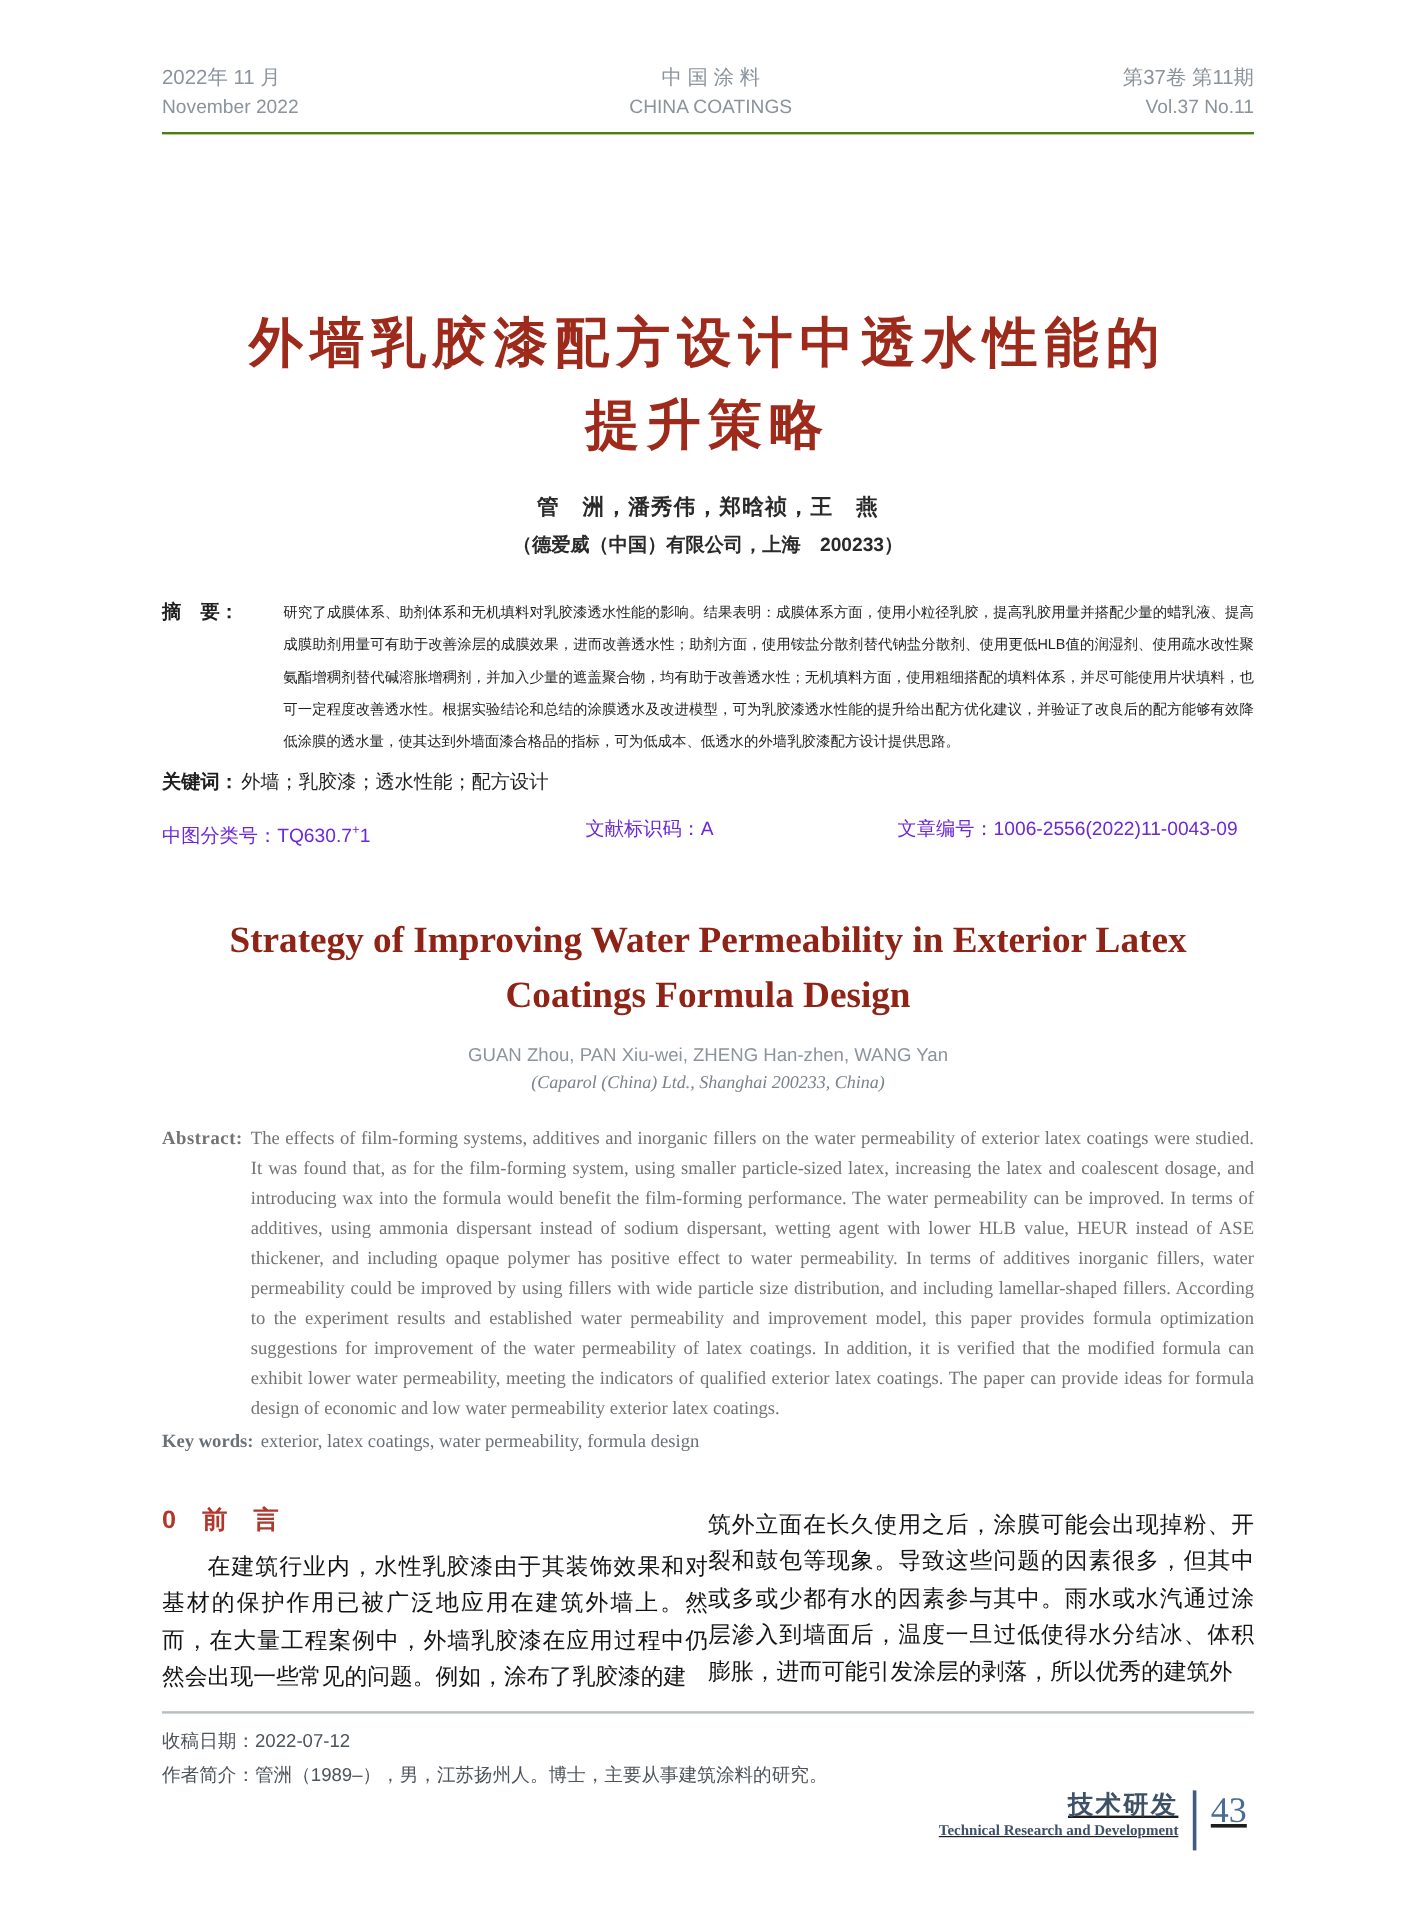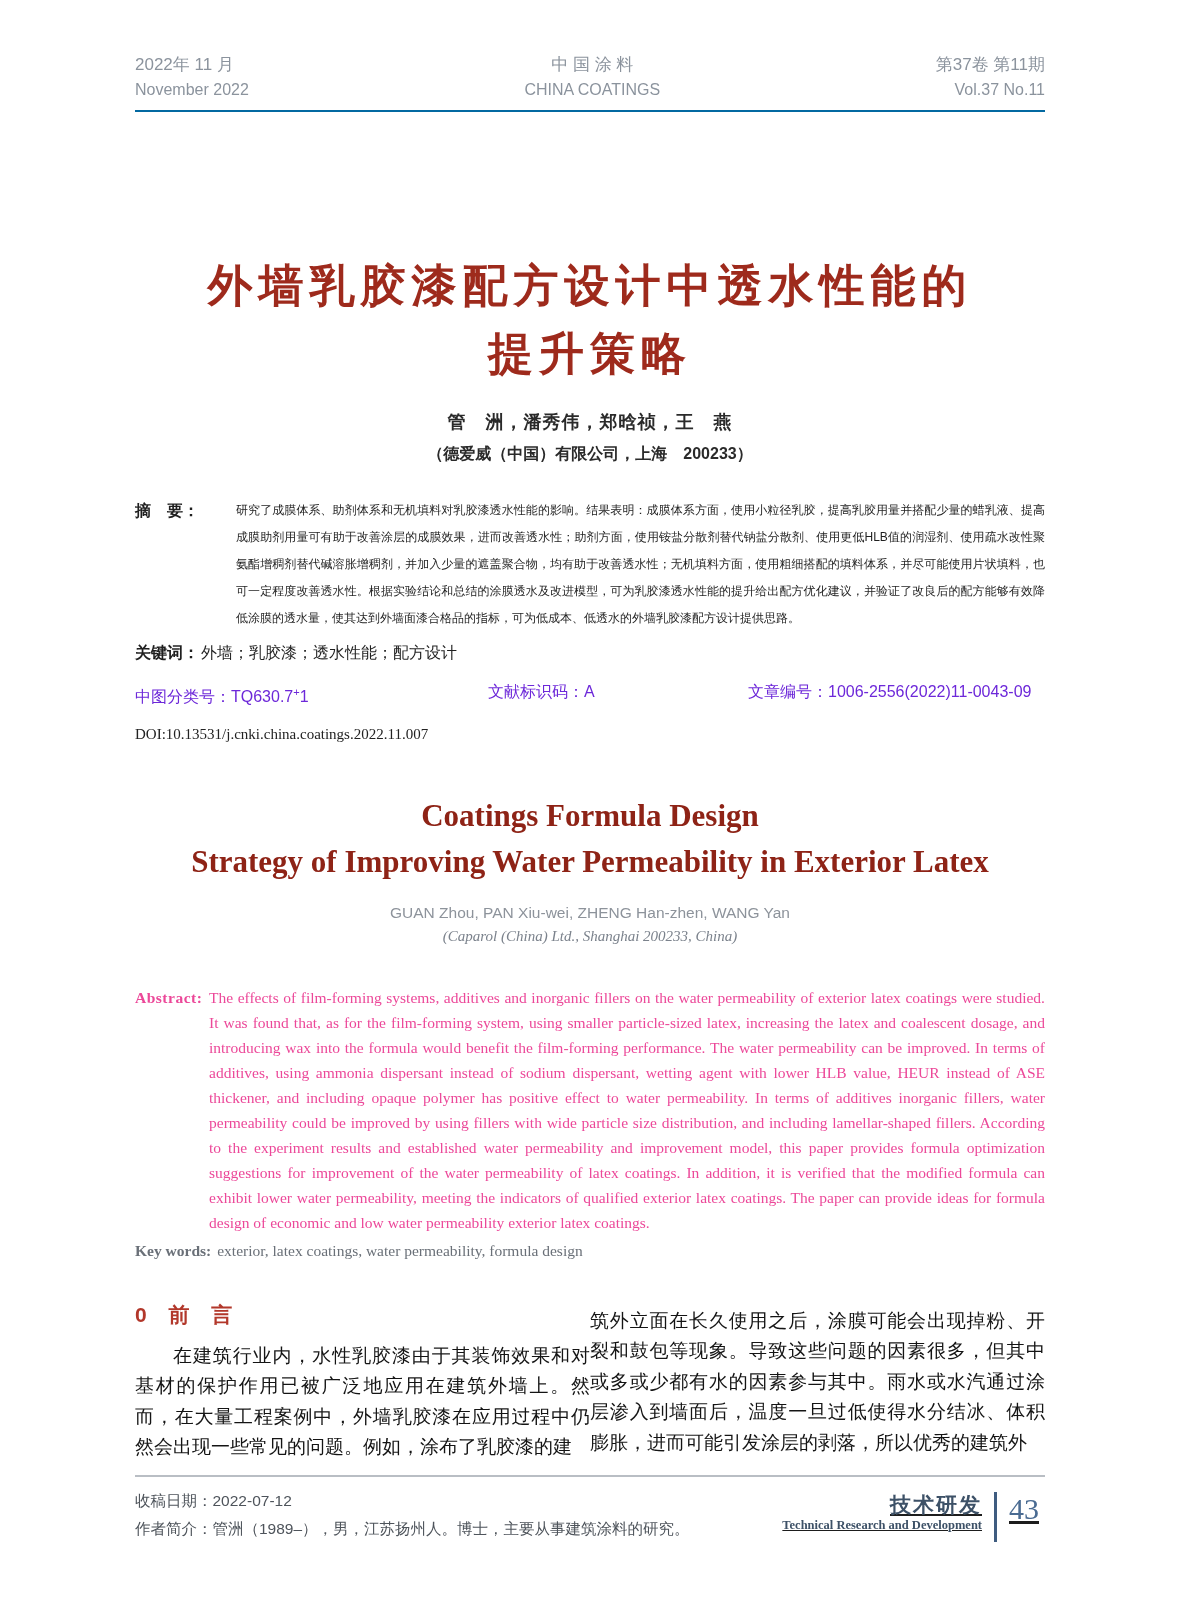--- a/index.html
+++ b/index.html
@@ -10,21 +10,21 @@
     font-family:"Liberation Serif",serif;color:#1d1d1d;
   }
   .content{padding:0 142px 0 135px;}
 
   
   .jheader{
     display:flex;justify-content:space-between;align-items:flex-end;
     padding-top:52px;
     font-family:"Liberation Sans",sans-serif;
     color:#8b939d;font-size:17px;line-height:1.5;
-    border-bottom:2px solid #0369a1;padding-bottom:8px;
+    border-bottom:2px solid #4d7c0f;padding-bottom:8px;
   }
   .jheader .cell{white-space:nowrap;}
   .jheader .c-left{text-align:left;}
   .jheader .c-center{text-align:center;}
   .jheader .c-right{text-align:right;}
   .jheader .en{font-size:16px;}
 
   
   .title-zh{
     margin-top:140px;text-align:center;
@@ -69,21 +69,21 @@
   .authors-en{
     margin-top:18px;text-align:center;
     font-family:"Liberation Sans",sans-serif;
     font-size:15.5px;color:#8d939b;
   }
   .affil-en{
     margin-top:6px;text-align:center;
     font-family:"Liberation Serif",serif;font-style:italic;
     font-size:15px;color:#7b828c;
   }
-  .abstract-en{display:flex;margin-top:40px;color:#ec4899;}
+  .abstract-en{display:flex;margin-top:24px;color:#737373;}
   .abstract-en .label{flex:none;width:74px;font-weight:700;font-size:15.5px;line-height:25px;letter-spacing:.5px;}
   .abstract-en .text{flex:1;font-size:15.5px;line-height:25px;text-align:justify;}
   .keywords-en{display:flex;margin-top:3px;color:#6a7078;}
   .keywords-en .label{flex:none;font-weight:700;font-size:15.5px;line-height:25px;}
   .keywords-en .text{font-size:15.5px;line-height:25px;margin-left:6px;}
 
   
   .intro{display:flex;margin-top:36px;}
   .intro .col{flex:1;min-width:0;}
   .intro-heading{
@@ -168,25 +168,24 @@
         <span>中图分类号：</span><span>TQ630.7</span><sup>+</sup><span>1</span>
       </div>
       <div>
         <span>文献标识码：</span><span>A</span>
       </div>
       <div>
         <span>文章编号：</span><span>1006-2556(2022)11-0043-09</span>
       </div>
     </div>
 
-    <div class="doi">DOI:10.13531/j.cnki.china.coatings.2022.11.007</div>
 
     <div class="title-en">
+      <div>Strategy of Improving Water Permeability in Exterior Latex</div>
       <div>Coatings Formula Design</div>
-      <div>Strategy of Improving Water Permeability in Exterior Latex</div>
     </div>
 
     <div class="authors-en">GUAN Zhou, PAN Xiu-wei, ZHENG Han-zhen, WANG Yan</div>
     <div class="affil-en">(Caparol (China) Ltd., Shanghai 200233, China)</div>
 
     <div class="abstract-en">
       <div class="label">Abstract:</div>
       <div class="text">The effects of film-forming systems, additives and inorganic fillers on the water permeability of exterior latex coatings were studied. It was found that, as for the film-forming system, using smaller particle-sized latex, increasing the latex and coalescent dosage, and introducing wax into the formula would benefit the film-forming performance. The water permeability can be improved. In terms of additives, using ammonia dispersant instead of sodium dispersant, wetting agent with lower HLB value, HEUR instead of ASE thickener, and including opaque polymer has positive effect to water permeability. In terms of additives inorganic fillers, water permeability could be improved by using fillers with wide particle size distribution, and including lamellar-shaped fillers. According to the experiment results and established water permeability and improvement model, this paper provides formula optimization suggestions for improvement of the water permeability of latex coatings. In addition, it is verified that the modified formula can exhibit lower water permeability, meeting the indicators of qualified exterior latex coatings. The paper can provide ideas for formula design of economic and low water permeability exterior latex coatings.</div>
     </div>
 

